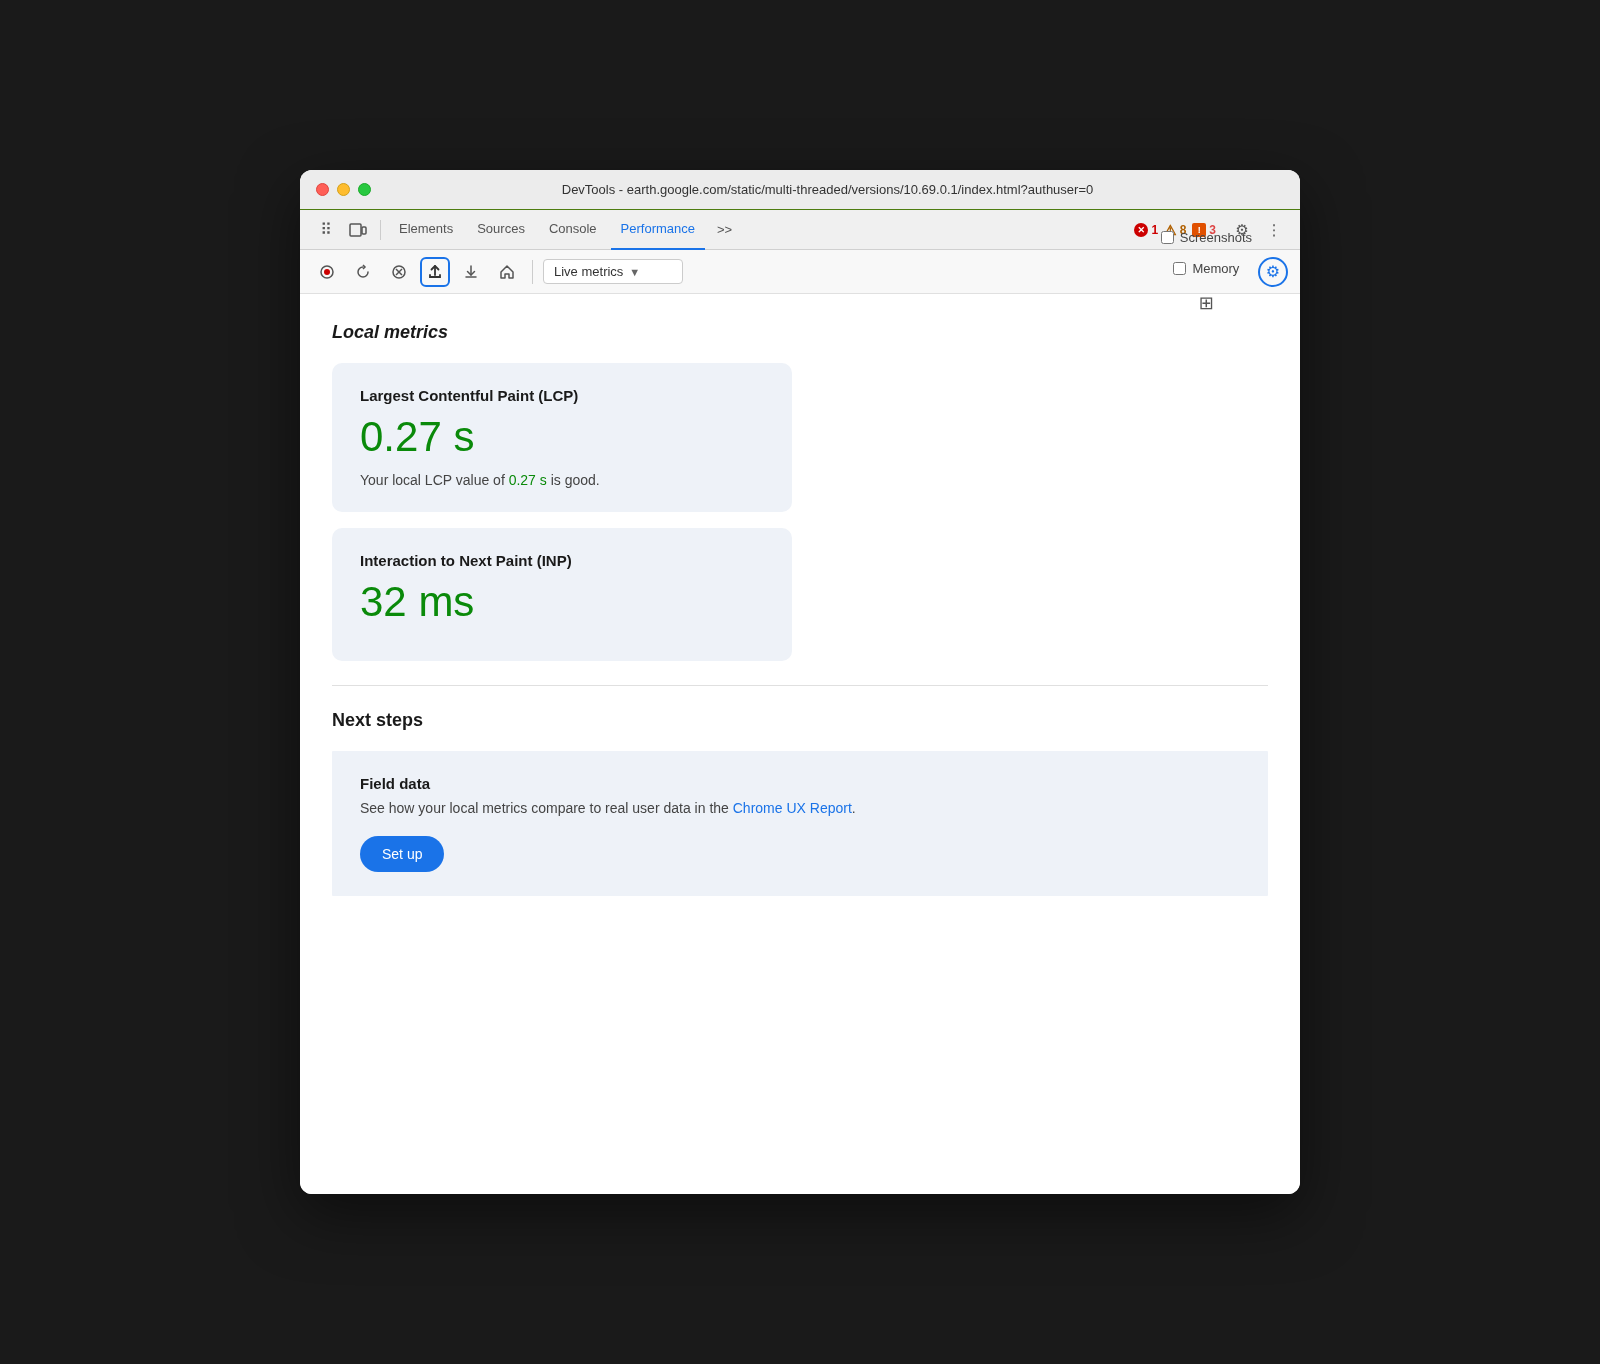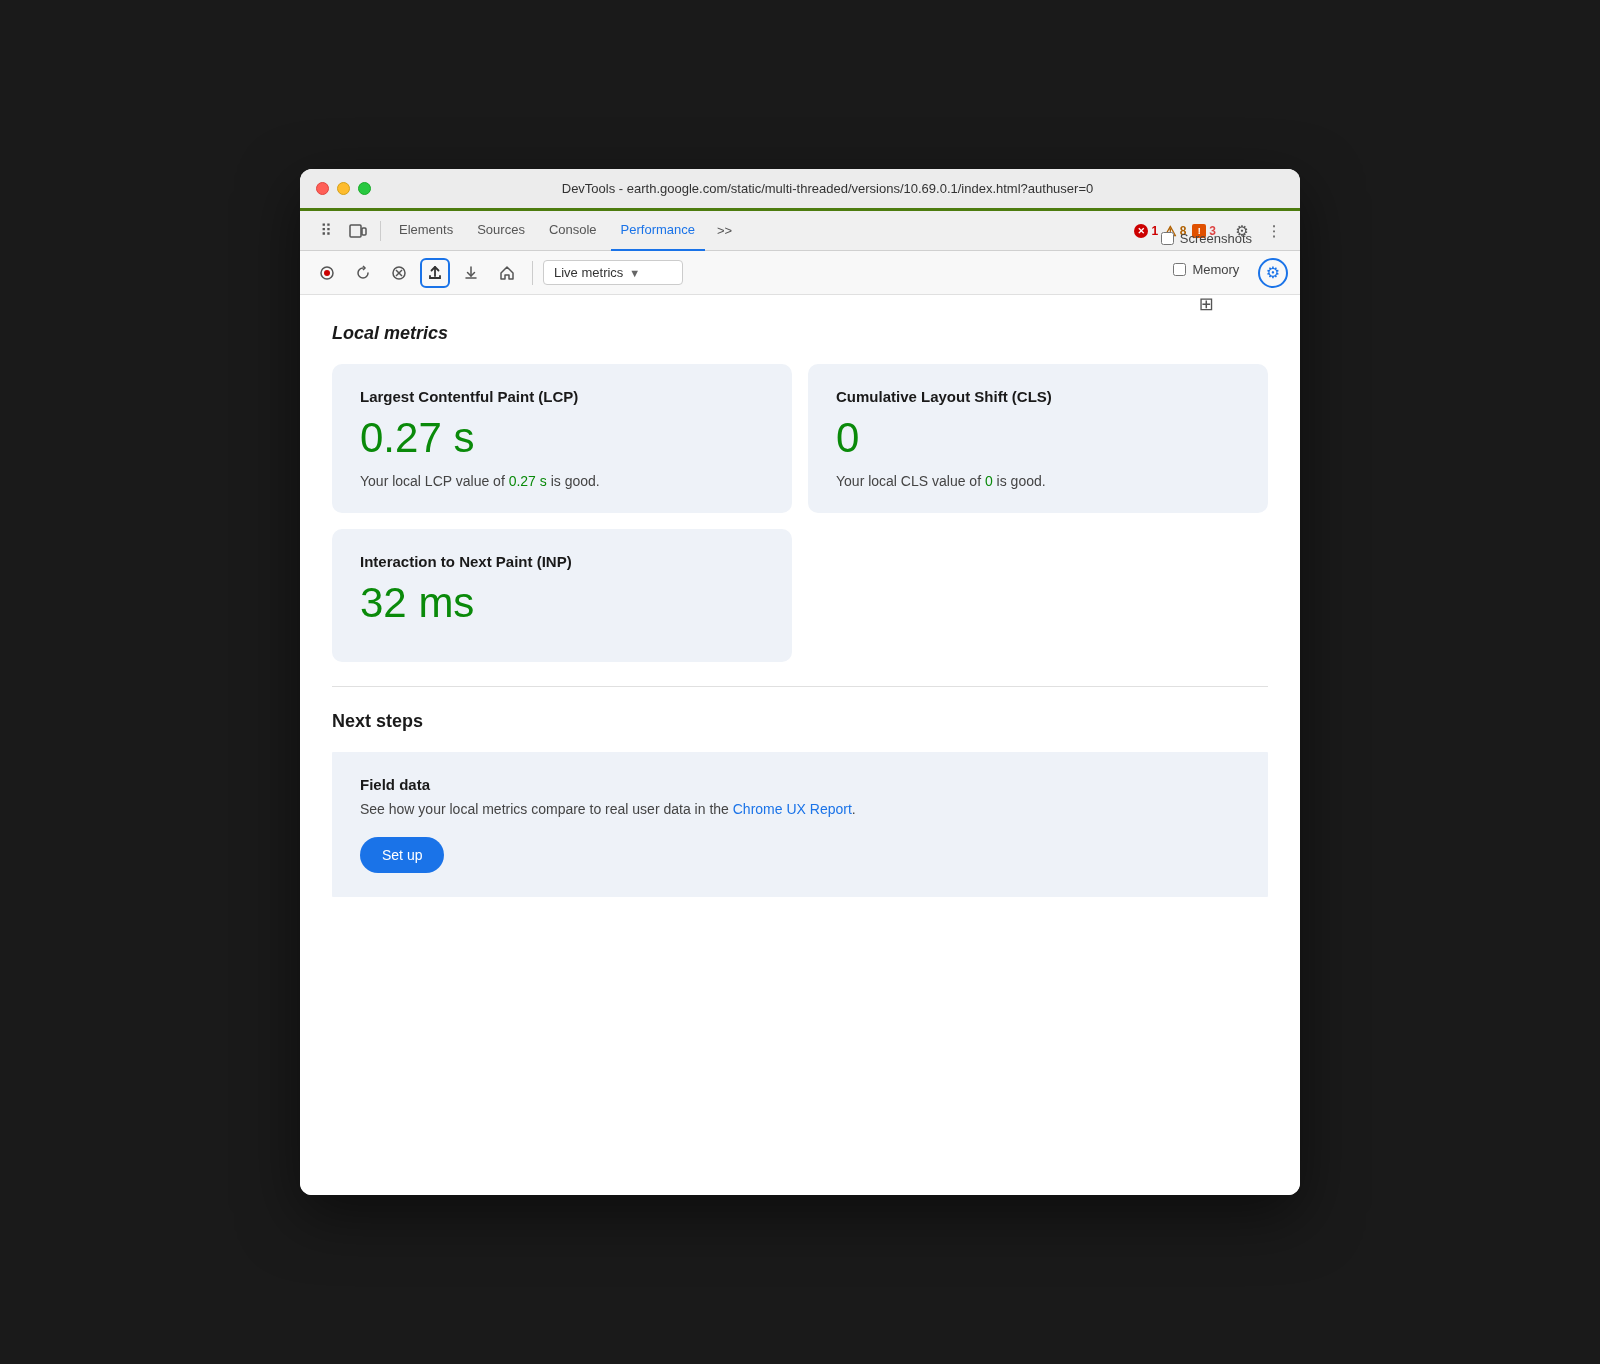--- a/index.html
+++ b/index.html
@@ -16,21 +16,21 @@
       background: #ffffff;
       border-radius: 12px;
       overflow: hidden;
       box-shadow: 0 20px 60px rgba(0,0,0,0.5);
     }
     .title-bar {
       background: #ececec;
       padding: 12px 16px;
       display: flex;
       align-items: center;
-      border-bottom: 3px solid #4d7c0f;
+      border-bottom: 1px solid #4d7c0f;
     }
     .traffic-lights {
       display: flex;
       gap: 8px;
       align-items: center;
     }
     .traffic-light {
       width: 13px;
       height: 13px;
       border-radius: 50%;
@@ -426,27 +426,20 @@
     <div class="metrics-grid">
 
       <div class="metric-card">
         <div class="metric-card-title">Largest Contentful Paint (LCP)</div>
         <div class="metric-value">0.27 s</div>
         <div class="metric-description">
           <span>Your local LCP value of </span><span class="highlight">0.27 s</span><span> is good.</span>
         </div>
       </div>
 
-      <div class="metric-card">
-        <div class="metric-card-title">Cumulative Layout Shift (CLS)</div>
-        <div class="metric-value">0</div>
-        <div class="metric-description">
-          <span>Your local CLS value of </span><span class="highlight">0</span><span> is good.</span>
-        </div>
-      </div>
 
       <div class="metric-card inp-card">
         <div class="metric-card-title">Interaction to Next Paint (INP)</div>
         <div class="metric-value">32 ms</div>
       </div>
     </div>
 
     <hr class="section-divider">
 
     <h2 class="next-steps-title">Next steps</h2>

